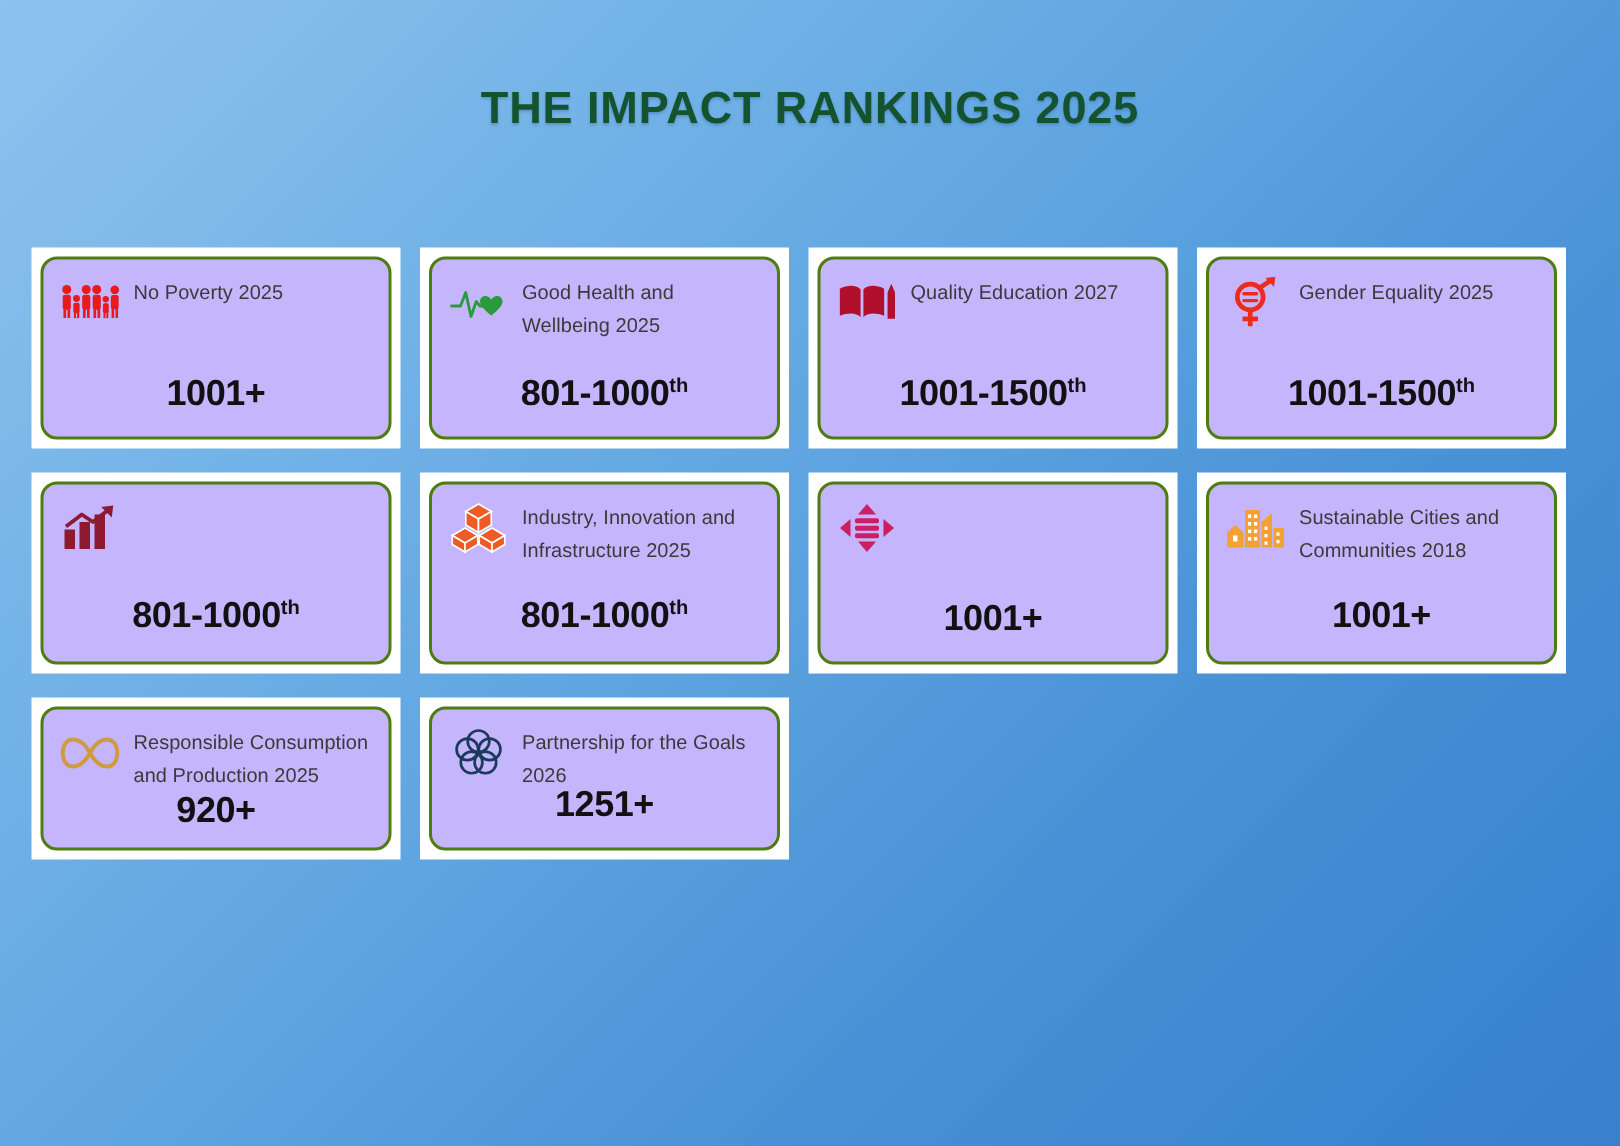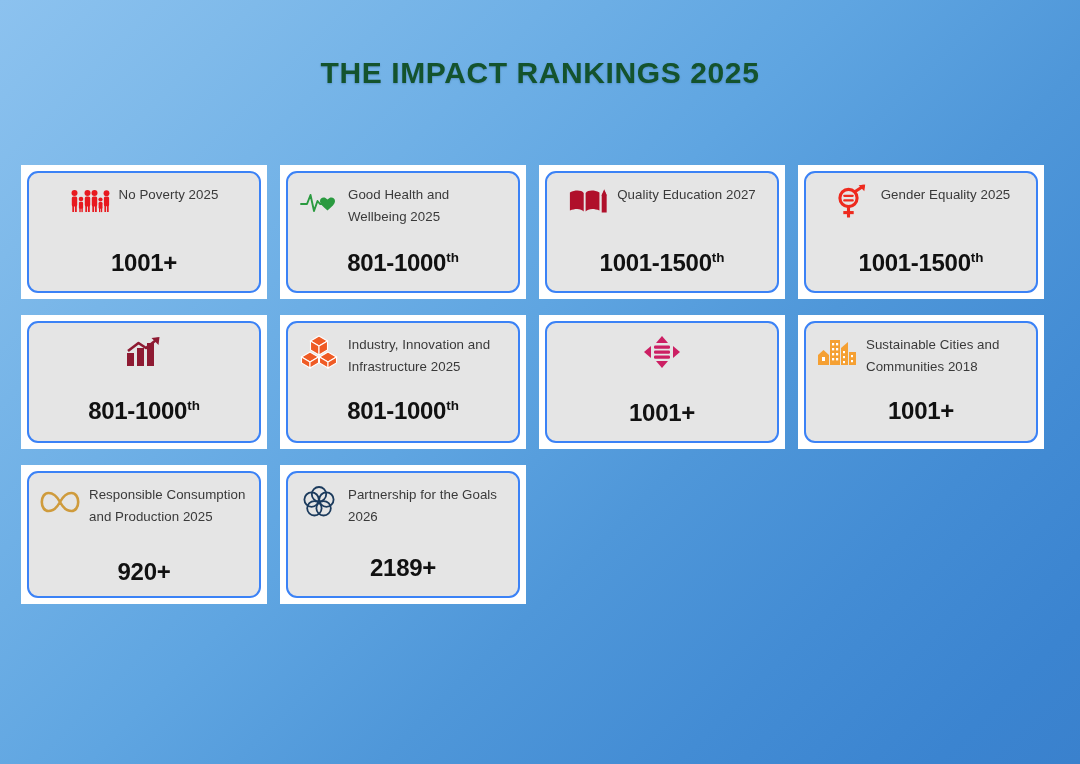--- a/index.html
+++ b/index.html
@@ -51,33 +51,32 @@
     row-gap: 16px;
   }
 
   
   .card {
     background: #ffffff;
     padding: 6px;
     height: 134px;
     position: relative;
   }
-  .card.tall { height: 139px; }
+  .card.tall { height: 108px; }
 
   .card-inner {
-    border: 2px solid #3b82f6;
+    border: 2px solid #4d7c0f;
     border-radius: 11px;
     width: 100%;
     height: 100%;
-    background: #e5e5e5;
+    background: #c4b5fd;
     padding: 10px 11px 8px 11px;
     display: flex;
     flex-direction: column;
     position: relative;
-    align-items: center;
   }
 
   .card-head {
     display: flex;
     align-items: flex-start;
     gap: 9px;
   }
 
   .card-icon {
     flex: 0 0 auto;
@@ -348,17 +347,17 @@
               <circle cx="18" cy="10.2" r="7.2"></circle>
               <circle cx="25.4" cy="15.6" r="7.2"></circle>
               <circle cx="22.6" cy="24.3" r="7.2"></circle>
               <circle cx="13.4" cy="24.3" r="7.2"></circle>
               <circle cx="10.6" cy="15.6" r="7.2"></circle>
             </g>
           </svg>
         </span>
         <span class="card-label">Partnership for the Goals 2026</span>
       </div>
-      <div class="card-rank rank-low"><span>2189+</span><sup></sup></div>
+      <div class="card-rank rank-low"><span>1251+</span><sup></sup></div>
     </div>
   </div>
 
 </div>
 
 </body></html>

